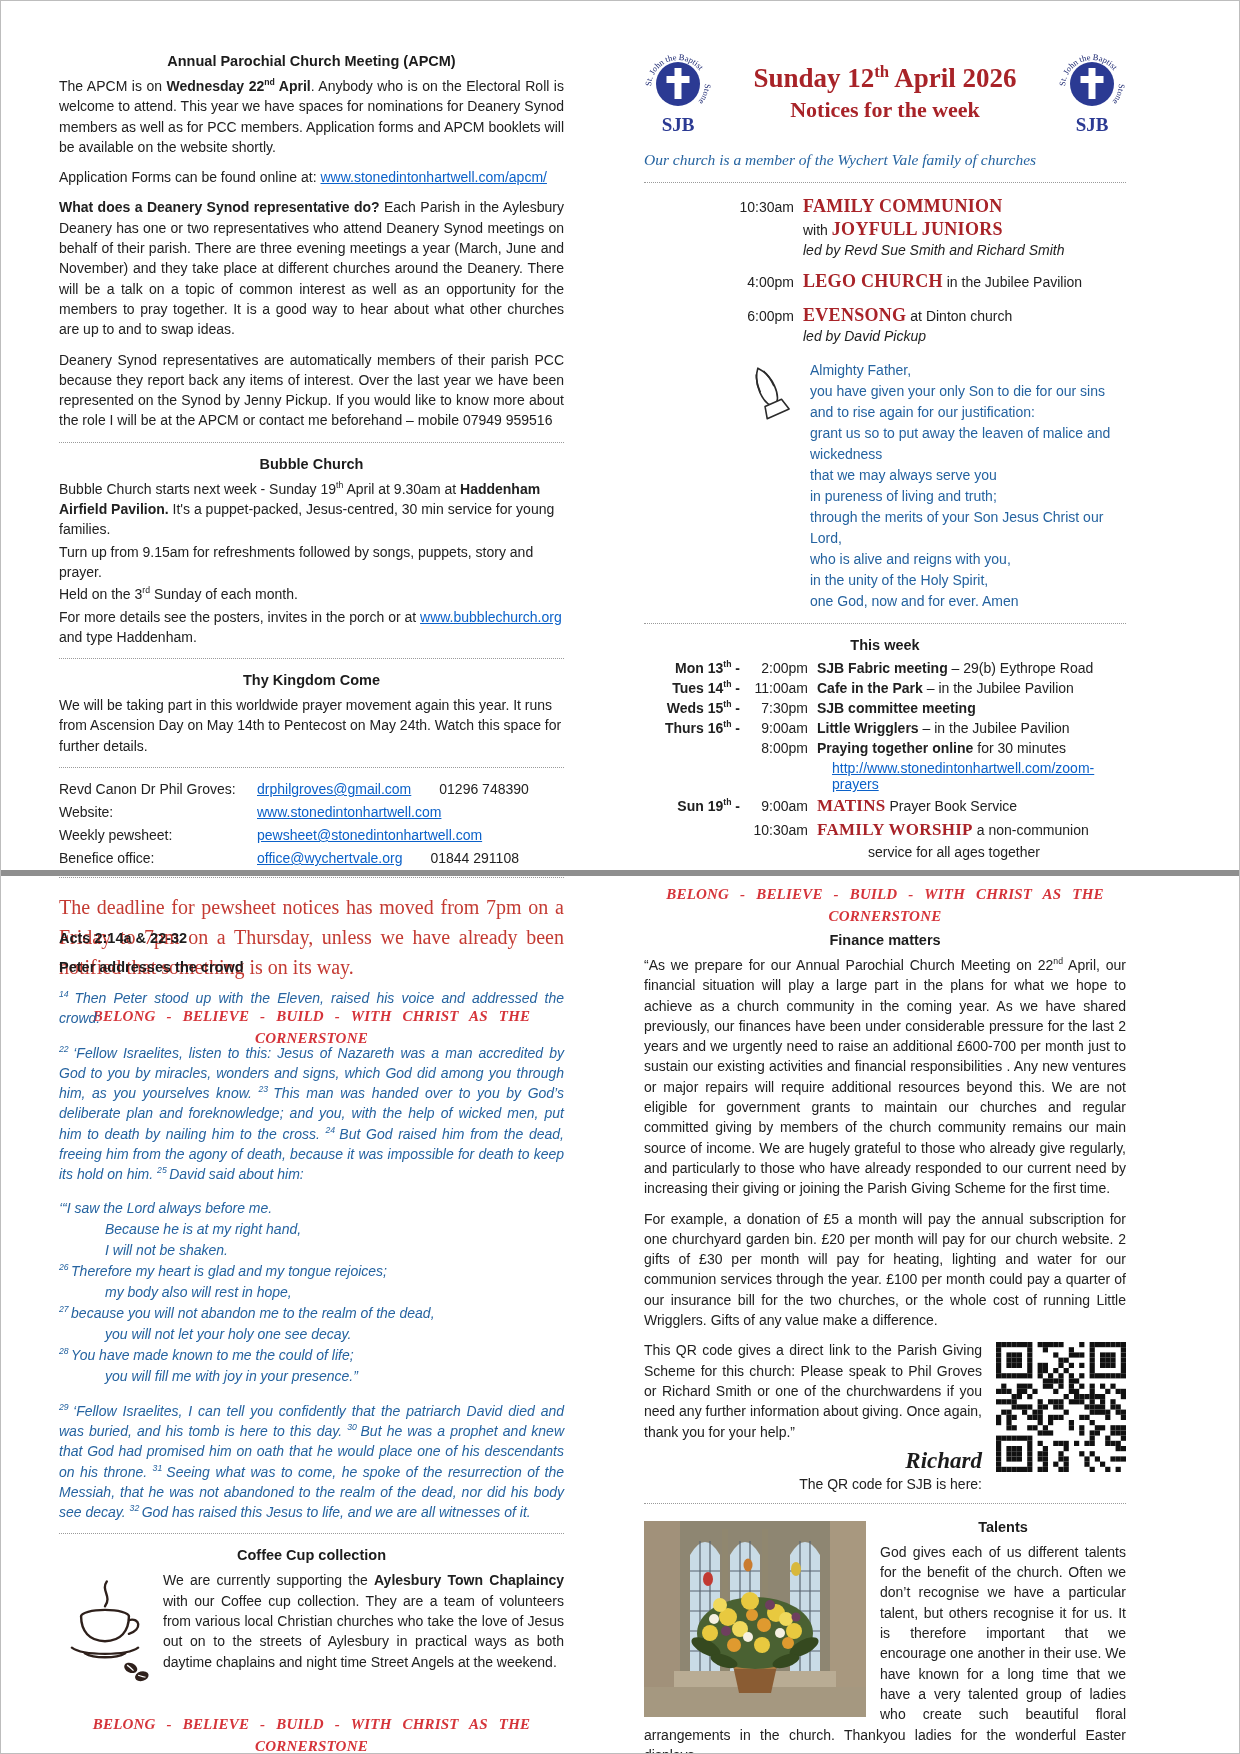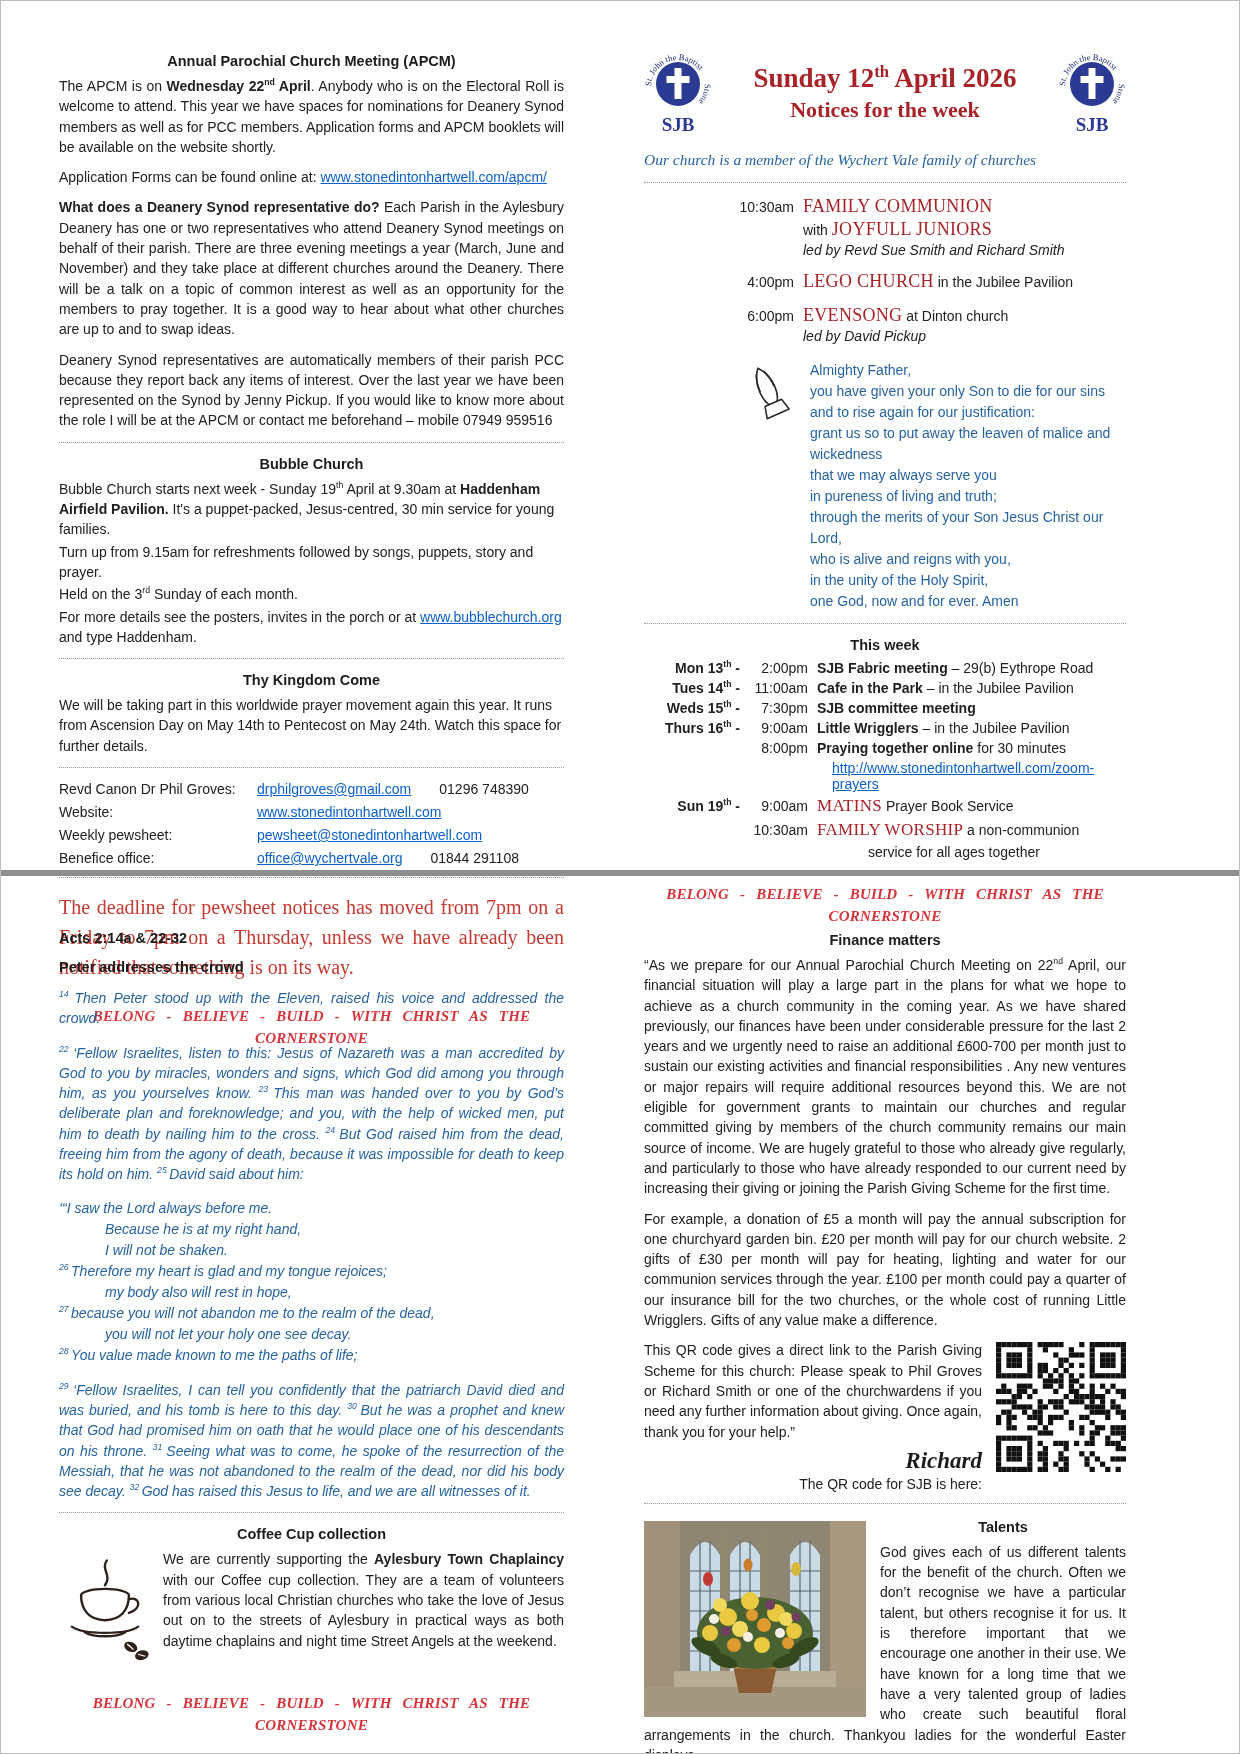--- a/index.html
+++ b/index.html
@@ -39,21 +39,21 @@
   .titles{flex:1;text-align:center;font-family:"Liberation Serif",serif;
           color:var(--red_heading,#a82328);font-weight:bold;}
   .t1{font-size:27px;margin-top:12px;}
   .t2{font-size:22px;margin-top:3px;}
   .member{color:var(--blue_text,#2563a0);font-family:"Liberation Serif",serif;
           font-style:italic;font-size:15.5px;margin:12px 0 2px;}
   .s-row{display:flex;margin-bottom:2px;align-items:baseline;}
   .s-row.gap{margin-top:13px;}
   .s-time{width:150px;flex:0 0 150px;text-align:right;font-size:14px;}
   .s-content{margin-left:9px;font-size:14px;}
-  .svc{font-family:"Liberation Serif",serif;font-weight:normal;
+  .svc{font-family:"Liberation Serif",serif;font-weight:bold;
        color:var(--red_heading,#a82328);font-size:18px;letter-spacing:.3px;}
   .prayer-row{display:flex;margin-top:16px;}
   .hands{margin-left:98px;flex:0 0 52px;}
   .prayer{margin-left:16px;width:335px;color:var(--blue_text,#2563a0);
           font-size:14px;line-height:1.5;}
   .this-week-block{margin-top:2px;}
   .sch-row{display:flex;font-size:14px;margin-bottom:4px;align-items:baseline;}
   .sch-day{width:96px;flex:0 0 96px;text-align:right;font-weight:bold;}
   .sch-time{width:62px;flex:0 0 62px;text-align:right;margin-left:6px;}
   .sch-content{margin-left:9px;}
@@ -273,21 +273,22 @@
       <p class="scripture"><sup>14 </sup><span>Then Peter stood up with the Eleven, raised his voice and addressed the crowd:</span></p>
       <p class="scripture" style="margin-top:14px"><sup>22 </sup><span>‘Fellow Israelites, listen to this: Jesus of Nazareth was a man accredited by God to you by miracles, wonders and signs, which God did among you through him, as you yourselves know. </span><sup>23 </sup><span>This man was handed over to you by God’s deliberate plan and foreknowledge; and you, with the help of wicked men, put him to death by nailing him to the cross. </span><sup>24 </sup><span>But God raised him from the dead, freeing him from the agony of death, because it was impossible for death to keep its hold on him. </span><sup>25 </sup><span>David said about him:</span></p>
       <div class="poem" id="poem">
           <div class="poem-line"><span>‘“I saw the Lord always before me.</span></div>
           <div class="poem-line ind"><span>Because he is at my right hand,</span></div>
           <div class="poem-line ind"><span>I will not be shaken.</span></div>
           <div class="poem-line"><sup>26 </sup><span>Therefore my heart is glad and my tongue rejoices;</span></div>
           <div class="poem-line ind"><span>my body also will rest in hope,</span></div>
           <div class="poem-line"><sup>27 </sup><span>because you will not abandon me to the realm of the dead,</span></div>
           <div class="poem-line ind"><span>you will not let your holy one see decay.</span></div>
-          <div class="poem-line"><sup>28 </sup><span>You value made known to me the paths of life;</span></div>
+          <div class="poem-line"><sup>28 </sup><span>You have made known to me the could of life;</span></div>
+          <div class="poem-line ind"><span>you will fill me with joy in your presence.”</span></div>
         </div>
       <p class="scripture"><sup>29 </sup><span>‘Fellow Israelites, I can tell you confidently that the patriarch David died and was buried, and his tomb is here to this day. </span><sup>30 </sup><span>But he was a prophet and knew that God had promised him on oath that he would place one of his descendants on his throne. </span><sup>31 </sup><span>Seeing what was to come, he spoke of the resurrection of the Messiah, that he was not abandoned to the realm of the dead, nor did his body see decay. </span><sup>32 </sup><span>God has raised this Jesus to life, and we are all witnesses of it.</span></p>
       <hr class="dotted">
       <h3>Coffee Cup collection</h3>
       <div class="coffee-row">
         <svg class="coffee-icon" width="92" height="116" viewBox="0 0 100 122">
           <g stroke="#2e201b" fill="none" stroke-width="2.6" stroke-linecap="round">
             <path d="M52 6 C45 16 58 22 50 33"></path>
             <ellipse cx="50" cy="44" rx="26" ry="7" fill="#fff"></ellipse>
             <path d="M24 44 C24 60 33 71 50 71 C67 71 76 60 76 44" fill="#fff"></path>

